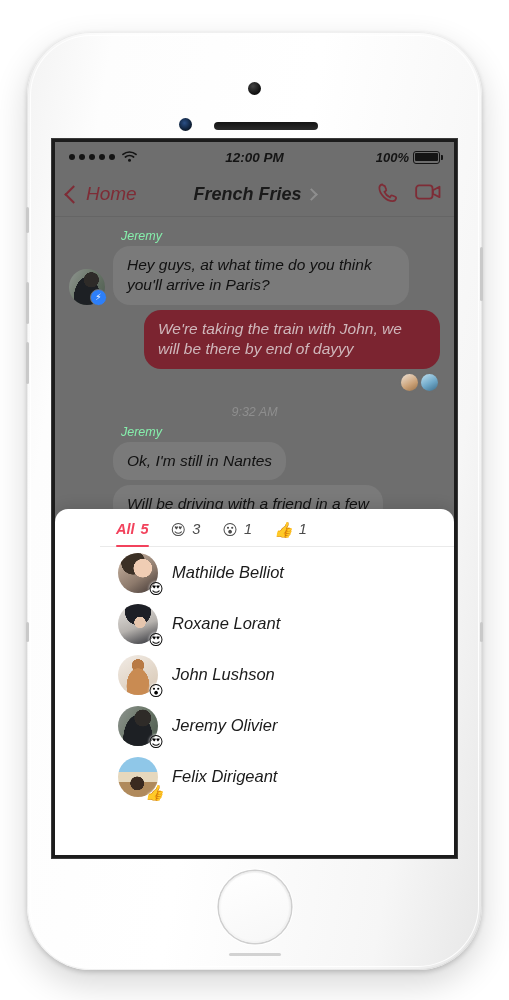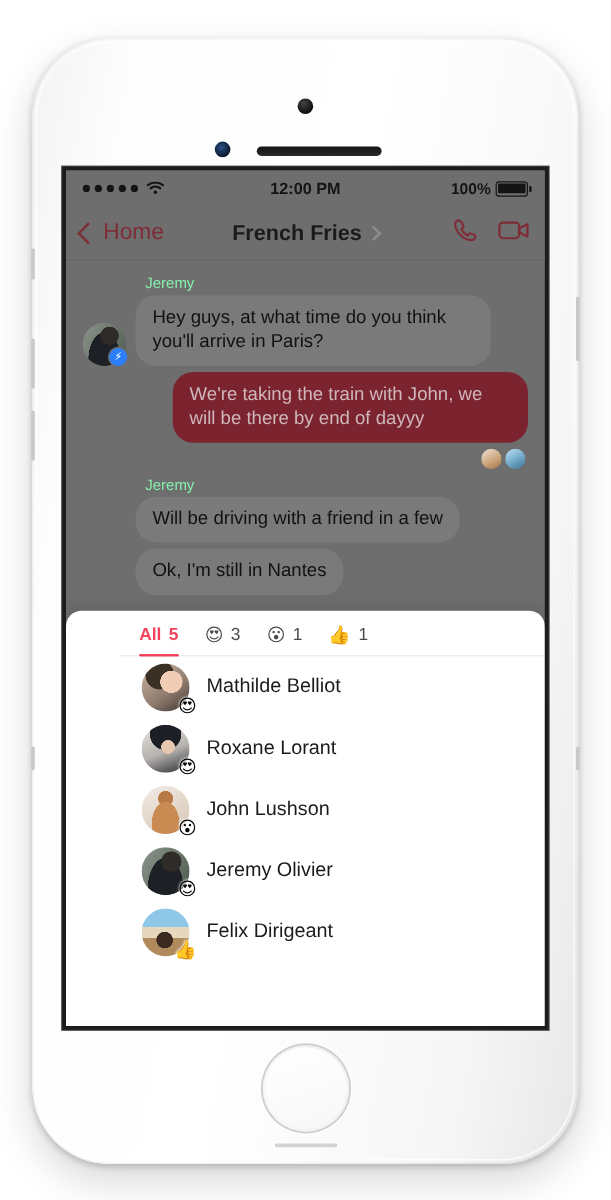--- a/index.html
+++ b/index.html
@@ -9,20 +9,21 @@
     -webkit-font-smoothing:antialiased;
   }
 
   
   .phone{
     position:absolute;left:27px;top:32px;width:455px;height:938px;
     border-radius:64px;
     background:linear-gradient(100deg,#f3f3f3 0%,#fdfdfd 14%,#ffffff 48%,#f6f6f6 82%,#e7e7e7 100%);
     box-shadow:0 2px 5px rgba(0,0,0,.18),0 14px 34px rgba(0,0,0,.16),
                inset 0 0 0 1px rgba(0,0,0,.055);
+    font-style:italic;
   }
   .phone:after{ 
     content:"";position:absolute;inset:3px;border-radius:61px;
     box-shadow:inset 0 0 0 1px rgba(255,255,255,.9);pointer-events:none;
   }
   .band{position:absolute;background:#c9c9c9;border-radius:2px;}
   .band.l1{left:-1px;top:175px;width:3px;height:26px;}
   .band.l2{left:-1px;top:250px;width:3px;height:42px;}
   .band.l3{left:-1px;top:310px;width:3px;height:42px;}
   .band.r1{right:-1px;top:215px;width:3px;height:54px;}
@@ -224,29 +225,30 @@
       </div>
       <div class="reactors">
         <span class="mini">
             <div class="ph ph-m1"></div>
           </span>
         <span class="mini">
             <div class="ph ph-m2"></div>
           </span>
       </div>
 
+      <div class="stamp">9:32 AM</div>
 
       <div class="sender">Jeremy</div>
       <div class="row">
         <div class="av"></div>
-        <div class="bubble in">Will be driving with a friend in a few</div>
+        <div class="bubble in">Ok, I'm still in Nantes</div>
       </div>
       <div class="row">
         <div class="av"></div>
-        <div class="bubble in">Ok, I'm still in Nantes</div>
+        <div class="bubble in">Will be driving with a friend in a few</div>
       </div>
     </div>
 
     <div class="sheet">
       <div class="tabs" id="tabs">
           <div class="tab active">
             <span>All</span>
             <span class="cnt">5</span>
           </div>
           <div class="tab">

